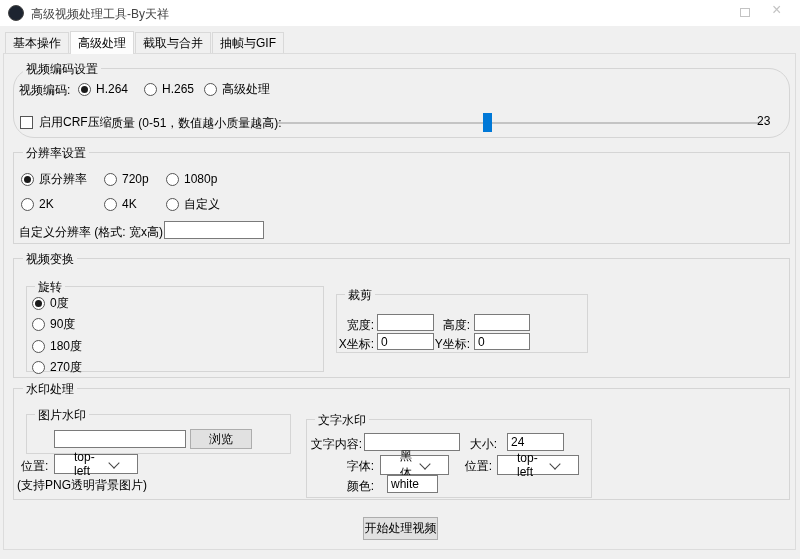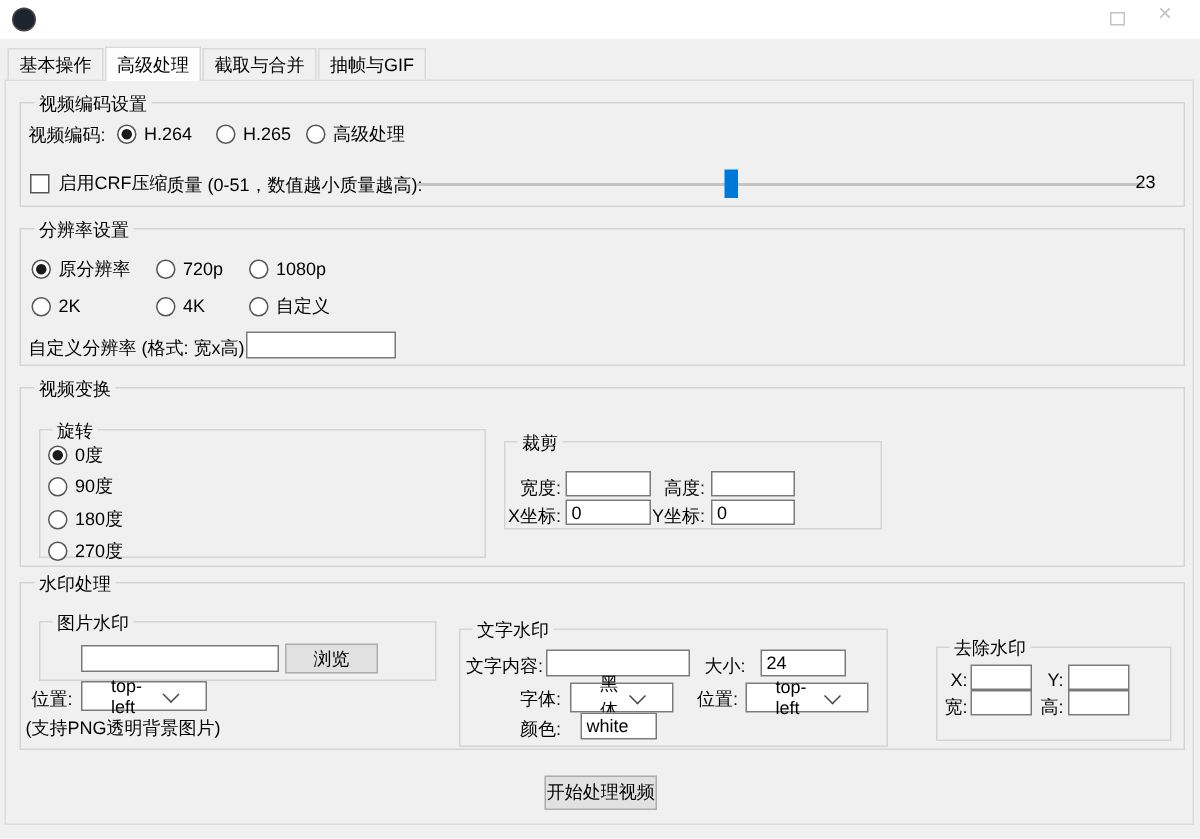--- a/index.html
+++ b/index.html
@@ -49,35 +49,36 @@
   .track{background:#c4c4c4;}
   .thumb{background:#0078d7;}
 </style>
 </head>
 <body>
 
 <div id="win">
 
   <div id="titlebar" class="abs">
     <div id="appicon" class="abs"></div>
+    <div id="apptitle" class="abs">高级视频处理工具-By天祥</div>
     <div id="maxbox" class="abs winctl"></div>
     <div id="closex" class="abs winctl">×</div>
   </div>
 
 
   <div id="tabs" class="abs">
     <div class="tab">基本操作</div>
     <div class="tab active">高级处理</div>
     <div class="tab">截取与合并</div>
     <div class="tab">抽帧与GIF</div>
   </div>
 
   <div id="page" class="abs"></div>
 
-  <div class="abs group" style="left:13px;top:68px;width:777px;height:70px;">
+  <div class="abs group" style="left:13px;top:68px;width:777px;height:70px;border-radius:21px;">
     <span class="gtitle">视频编码设置</span>
     <span class="abs lbl" style="left:5px;top:13px;">视频编码:</span>
     <div class="abs radio checked" style="left:64px;top:12px;">
       <span class="rdot"></span>
       <span>H.264</span>
     </div>
     <div class="abs radio" style="left:130px;top:12px;">
       <span class="rdot"></span>
       <span>H.265</span>
     </div>
@@ -189,28 +190,17 @@
       </div>
       <span class="abs lbl r" style="left:157px;top:38px;width:28px;">位置:</span>
       <div class="abs dd" style="left:190px;top:35px;width:82px;height:20px;">
         <span>top-left</span>
         <span class="chev"></span>
       </div>
       <span class="abs lbl r" style="left:38px;top:58px;width:29px;">颜色:</span>
       <input class="tin" style="left: 80px; top: 55px; width: 51px; height: 18px;" value="white">
     </div>
 
-    <div class="abs group" style="left:610px;top:42px;width:157px;height:63px;">
-      <span class="gtitle" style="left:8px;">去除水印</span>
-      <span class="abs lbl r" style="left:5px;top:14px;width:15px;">X:</span>
-      <input class="tin" style="left: 22px; top: 11px; width: 41px; height: 17px;" value="">
-      <span class="abs lbl r" style="left:69px;top:14px;width:15px;">Y:</span>
-      <input class="tin" style="left: 87px; top: 11px; width: 41px; height: 17px;" value="">
-      <span class="abs lbl r" style="left:3px;top:31px;width:17px;">宽:</span>
-      <input class="tin" style="left: 22px; top: 28px; width: 41px; height: 17px;" value="">
-      <span class="abs lbl r" style="left:67px;top:31px;width:17px;">高:</span>
-      <input class="tin" style="left: 87px; top: 28px; width: 41px; height: 17px;" value="">
-    </div>
   </div>
 
   <div class="abs btn" style="left:363px;top:517px;width:75px;height:23px;">开始处理视频</div>
 
 </div>
 
 </body></html>

